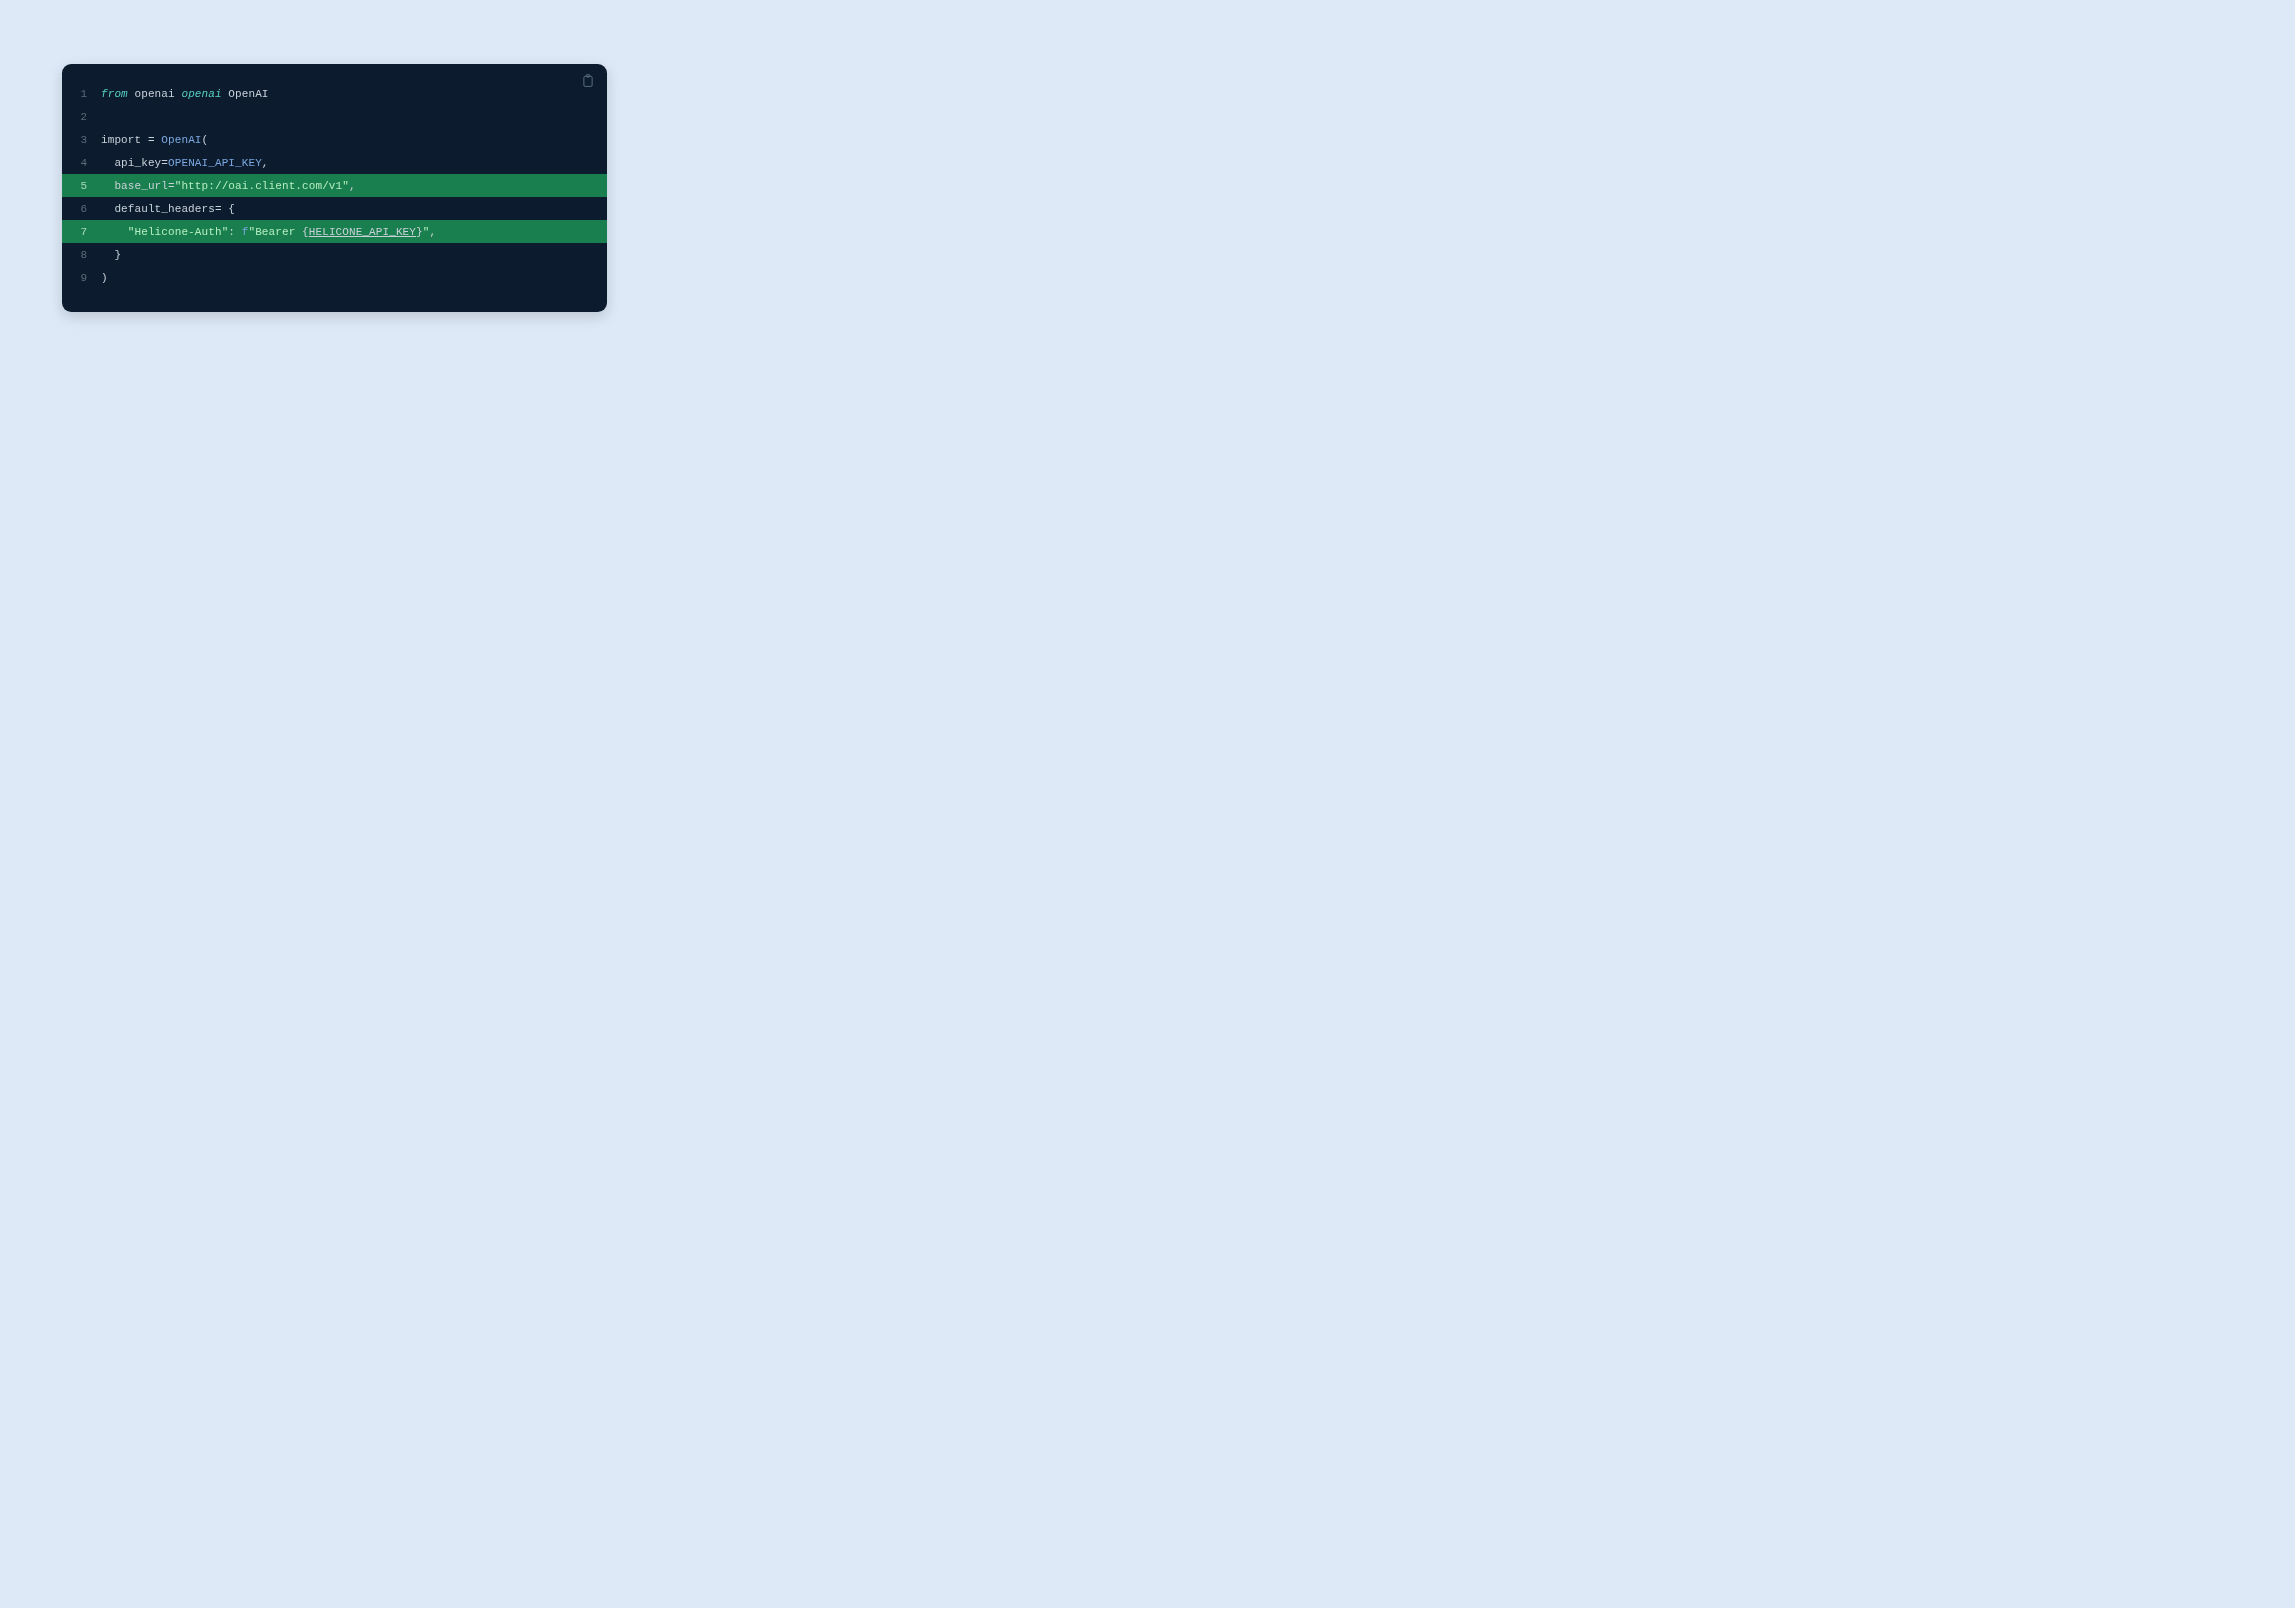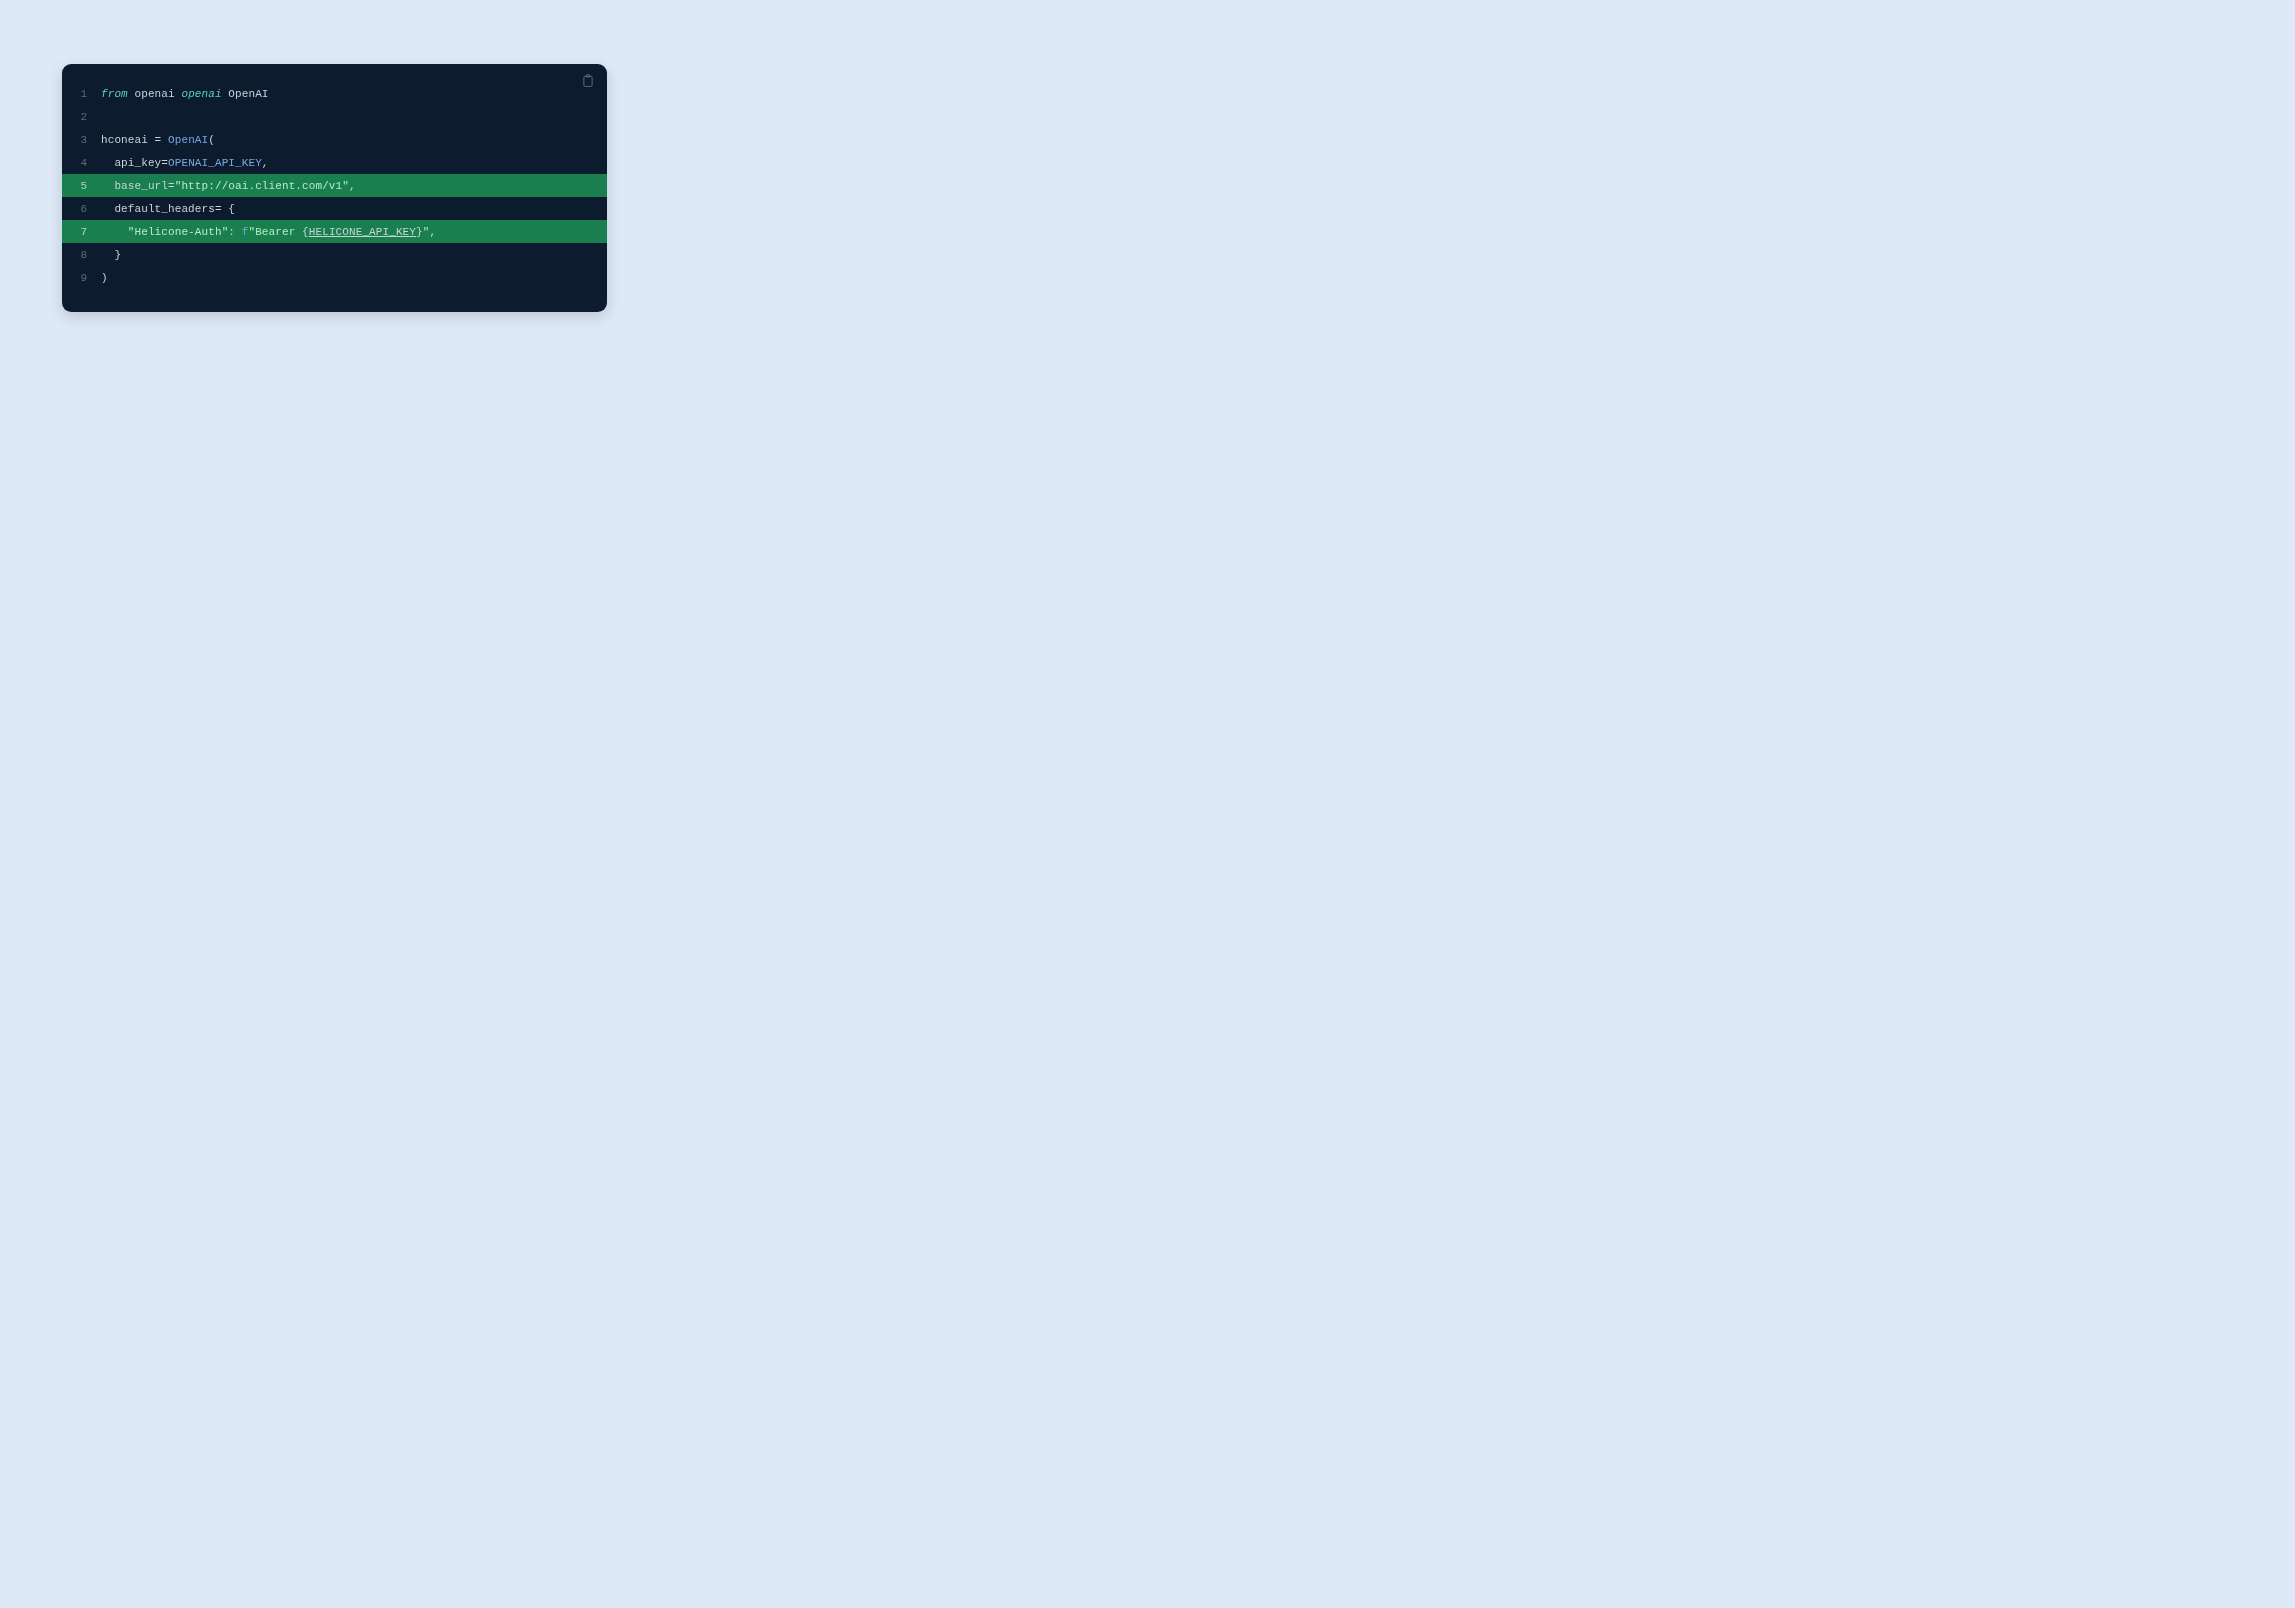--- a/index.html
+++ b/index.html
@@ -104,21 +104,21 @@
       <span class="line-content"><span class="tok-keyword">from</span><span class="tok-default"> </span><span class="tok-module">openai</span><span class="tok-default"> </span><span class="tok-keyword">openai</span><span class="tok-default"> </span><span class="tok-module">OpenAI</span></span>
     </div>
 
     <div class="code-line">
       <span class="line-number">2</span>
       <span class="line-content"></span>
     </div>
 
     <div class="code-line">
       <span class="line-number">3</span>
-      <span class="line-content"><span class="tok-default">hconeai</span><span class="tok-operator"> = </span><span class="tok-class">OpenAI</span><span class="tok-punct">(</span></span>
+      <span class="line-content"><span class="tok-default">import</span><span class="tok-operator"> = </span><span class="tok-class">OpenAI</span><span class="tok-punct">(</span></span>
     </div>
 
     <div class="code-line">
       <span class="line-number">4</span>
       <span class="line-content"><span class="tok-default">  </span><span class="tok-param">api_key</span><span class="tok-operator">=</span><span class="tok-constant">OPENAI_API_KEY</span><span class="tok-punct">,</span></span>
     </div>
 
     <div class="code-line highlighted">
       <span class="line-number">5</span>
       <span class="line-content"><span class="tok-default">  </span><span class="tok-param">base_url</span><span class="tok-operator">=</span><span class="tok-string-hl">"</span><span class="tok-string-hl">http://oai.client.com/v1</span><span class="tok-string-hl">"</span><span class="tok-punct">,</span></span>

